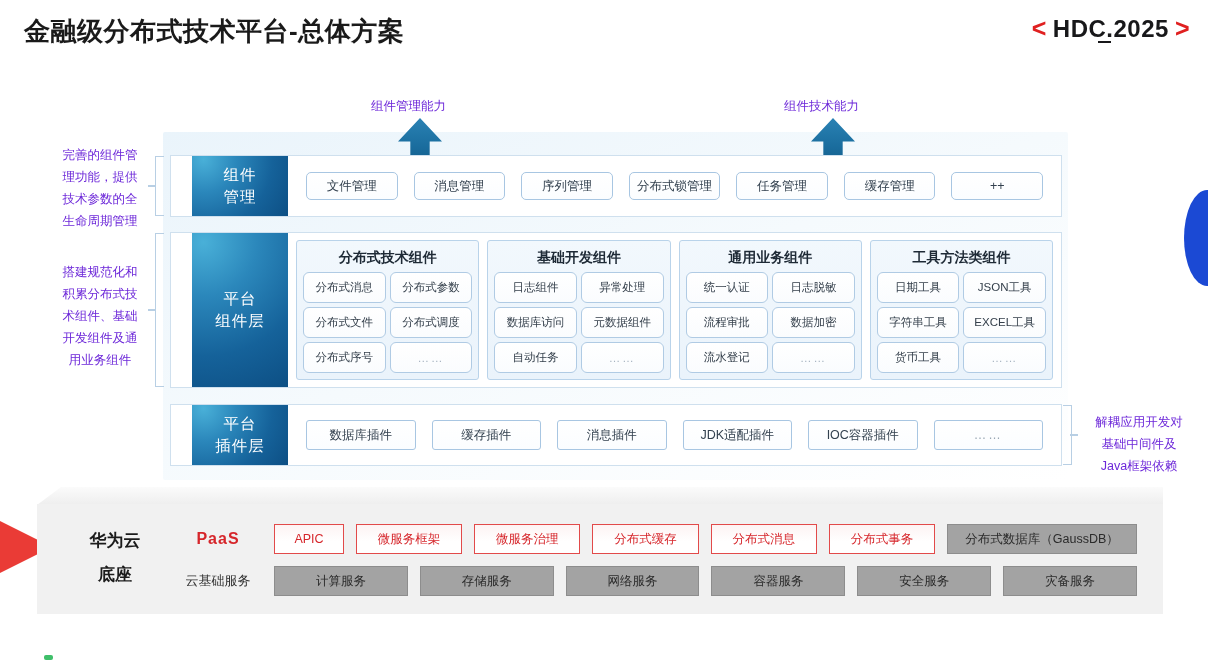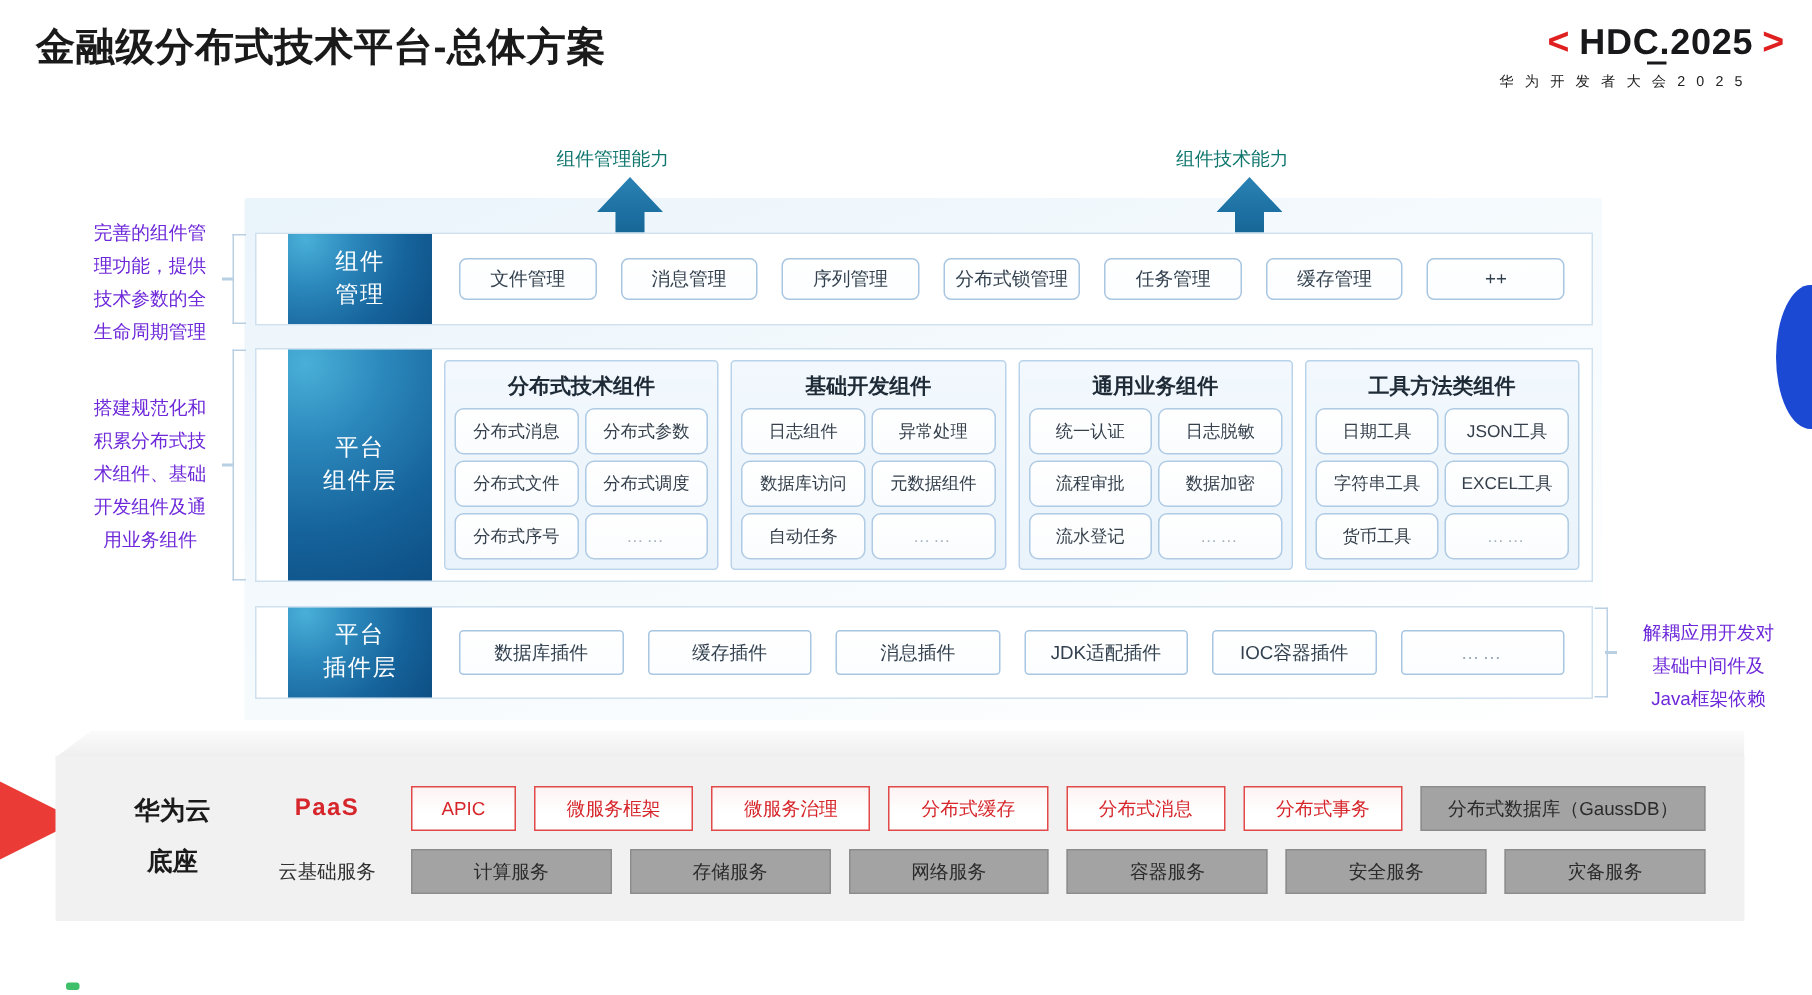--- a/index.html
+++ b/index.html
@@ -49,21 +49,21 @@
     width: 46px; height: 96px; background: #1b49d4;
     border-radius: 50%;
   }
   .green-dot {
     position: absolute; left: 44px; top: 655px;
     width: 9px; height: 5px; background: #3fbf6a; border-radius: 2px;
   }
 
   
   .cap-label {
-    position: absolute; font-size: 12.5px; color: #0f766e; white-space: nowrap;
+    position: absolute; font-size: 12.5px; color: #6d28d9; white-space: nowrap;
   }
   .up-arrow {
     position: absolute; width: 44px; height: 52px;
     background: linear-gradient(180deg, #2a82b4 0%, #1a6d9e 55%, #125a86 100%);
     clip-path: polygon(50% 0%, 100% 45%, 72% 45%, 72% 100%, 28% 100%, 28% 45%, 0% 45%);
   }
 
   
   .backdrop {
     position: absolute; left: 163px; top: 132px; width: 905px; height: 348px;
@@ -184,21 +184,20 @@
 <div id="stage">
 
   <div class="page-title">金融级分布式技术平台-总体方案</div>
 
   <div class="hdc-logo">
     <div class="hdc-main">
       <span class="hdc-brk">&lt;</span>
       <span class="hdc-word"><span>HDC</span><span>.2025</span></span>
       <span class="hdc-brk">&gt;</span>
     </div>
-    <div class="hdc-sub">华 为 开 发 者 大 会 2 0 2 5</div>
   </div>
 
   <div class="red-wedge"></div>
   <div class="blue-lens"></div>
   <div class="green-dot"></div>
 
   <div class="backdrop"></div>
 
   <div class="cap-label" style="left:371px; top:98px;">组件管理能力</div>
   <div class="up-arrow" style="left:398px; top:118px;"></div>

